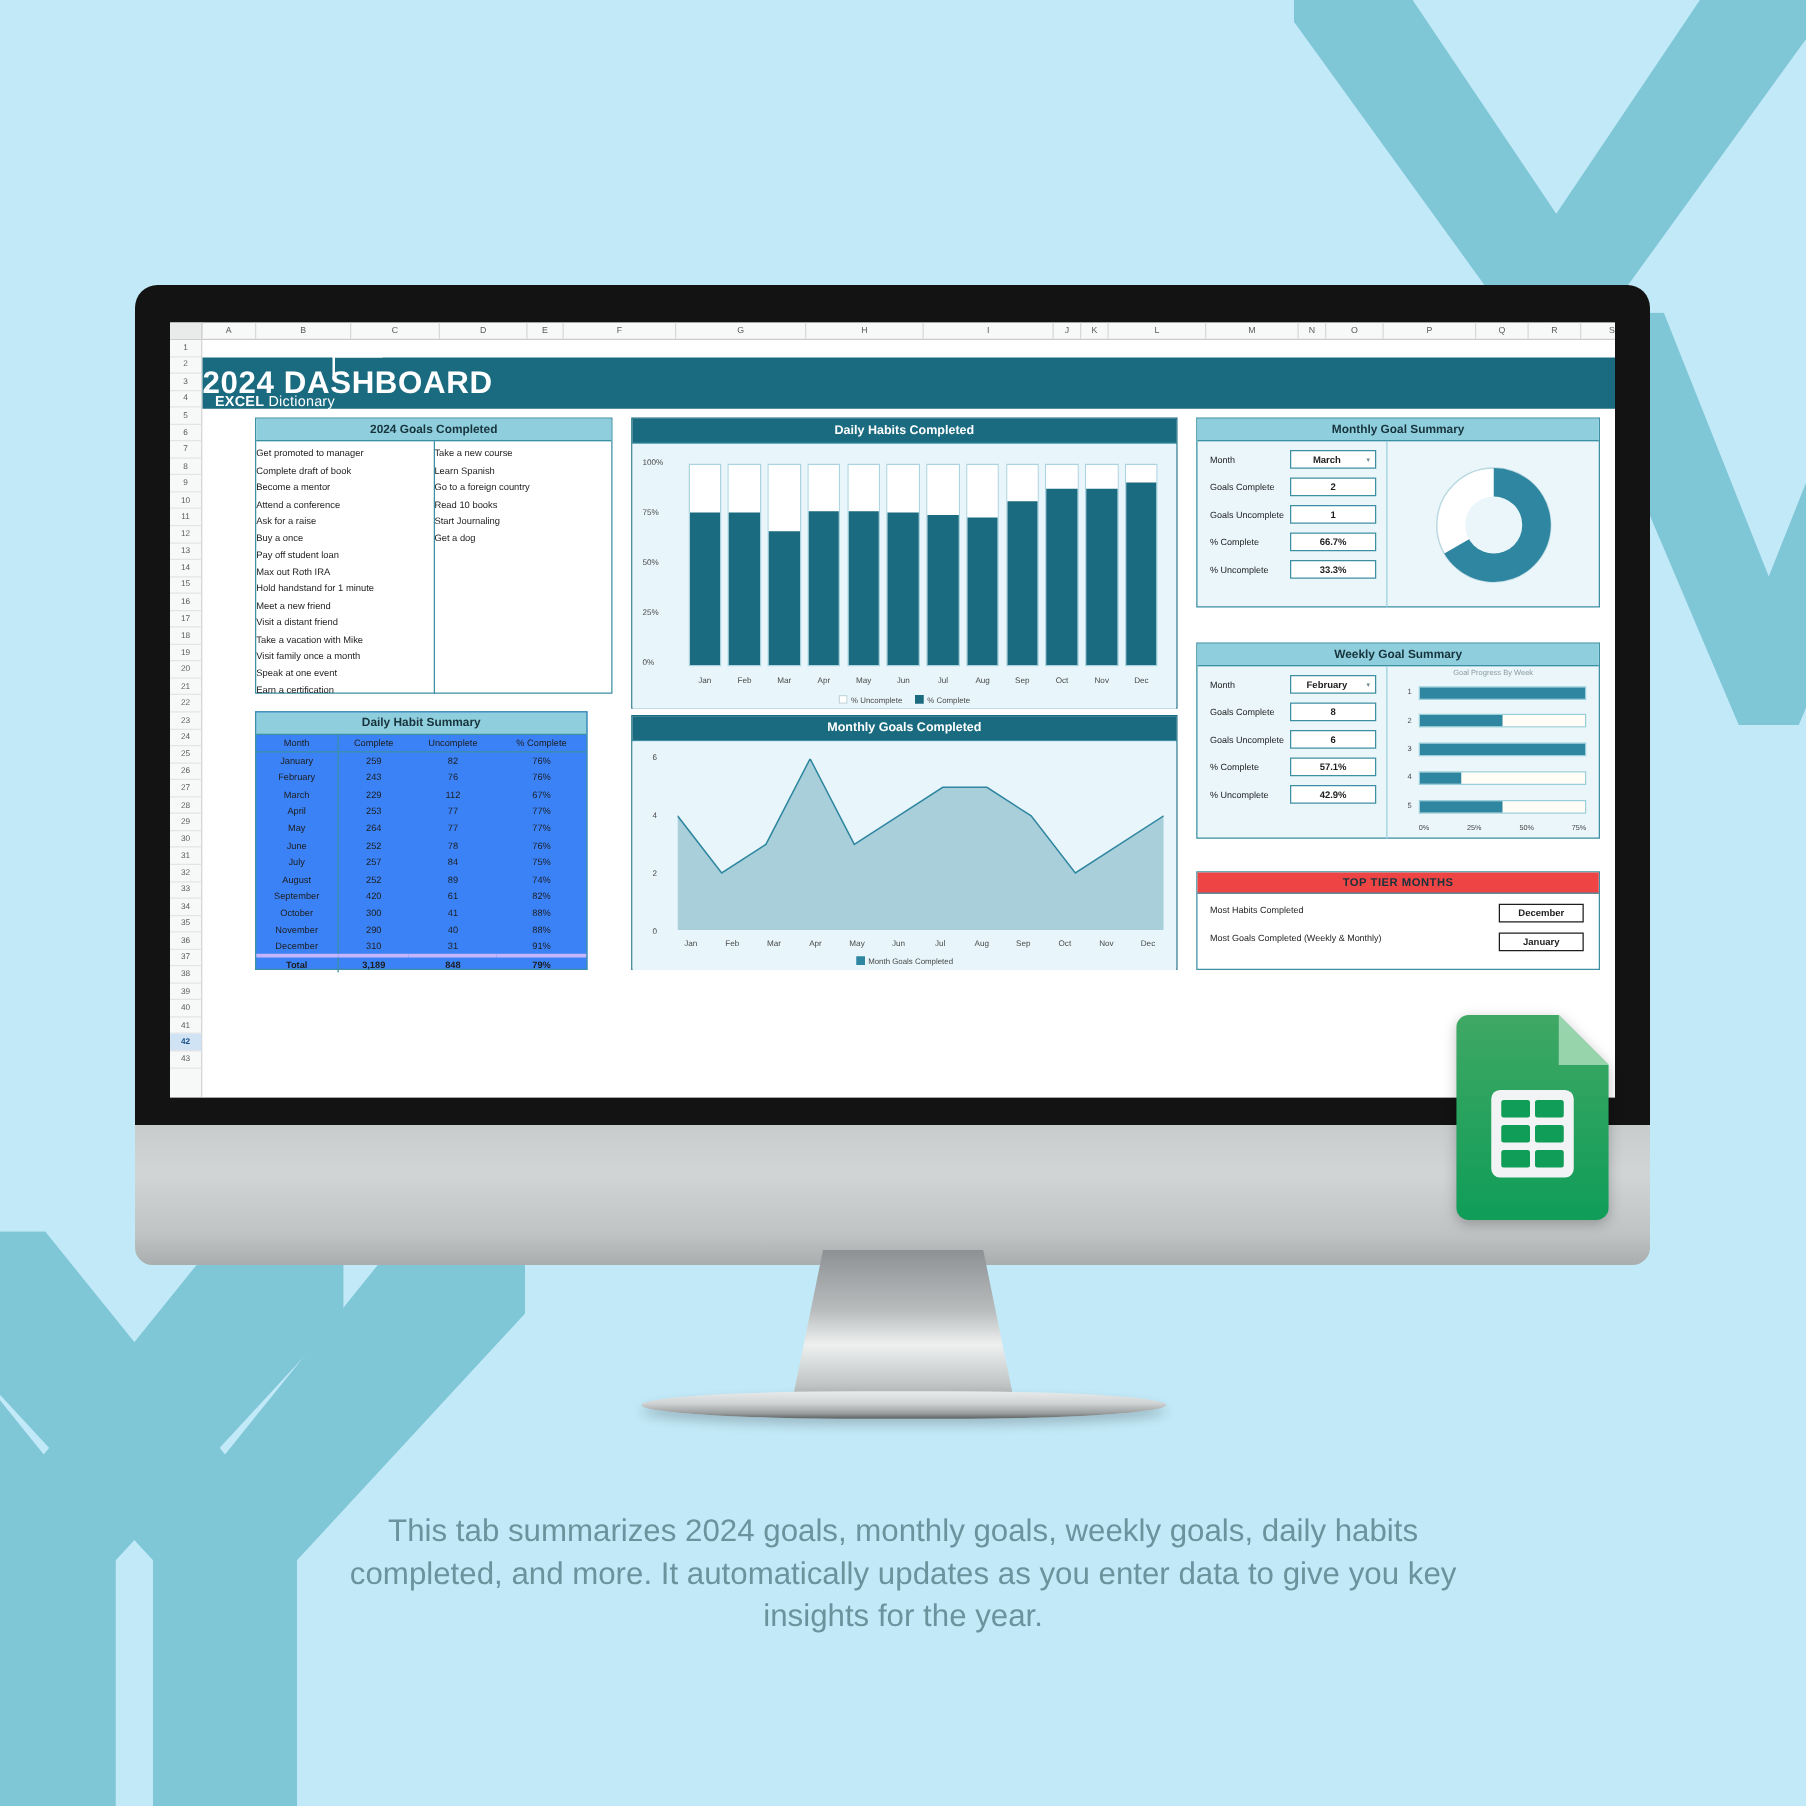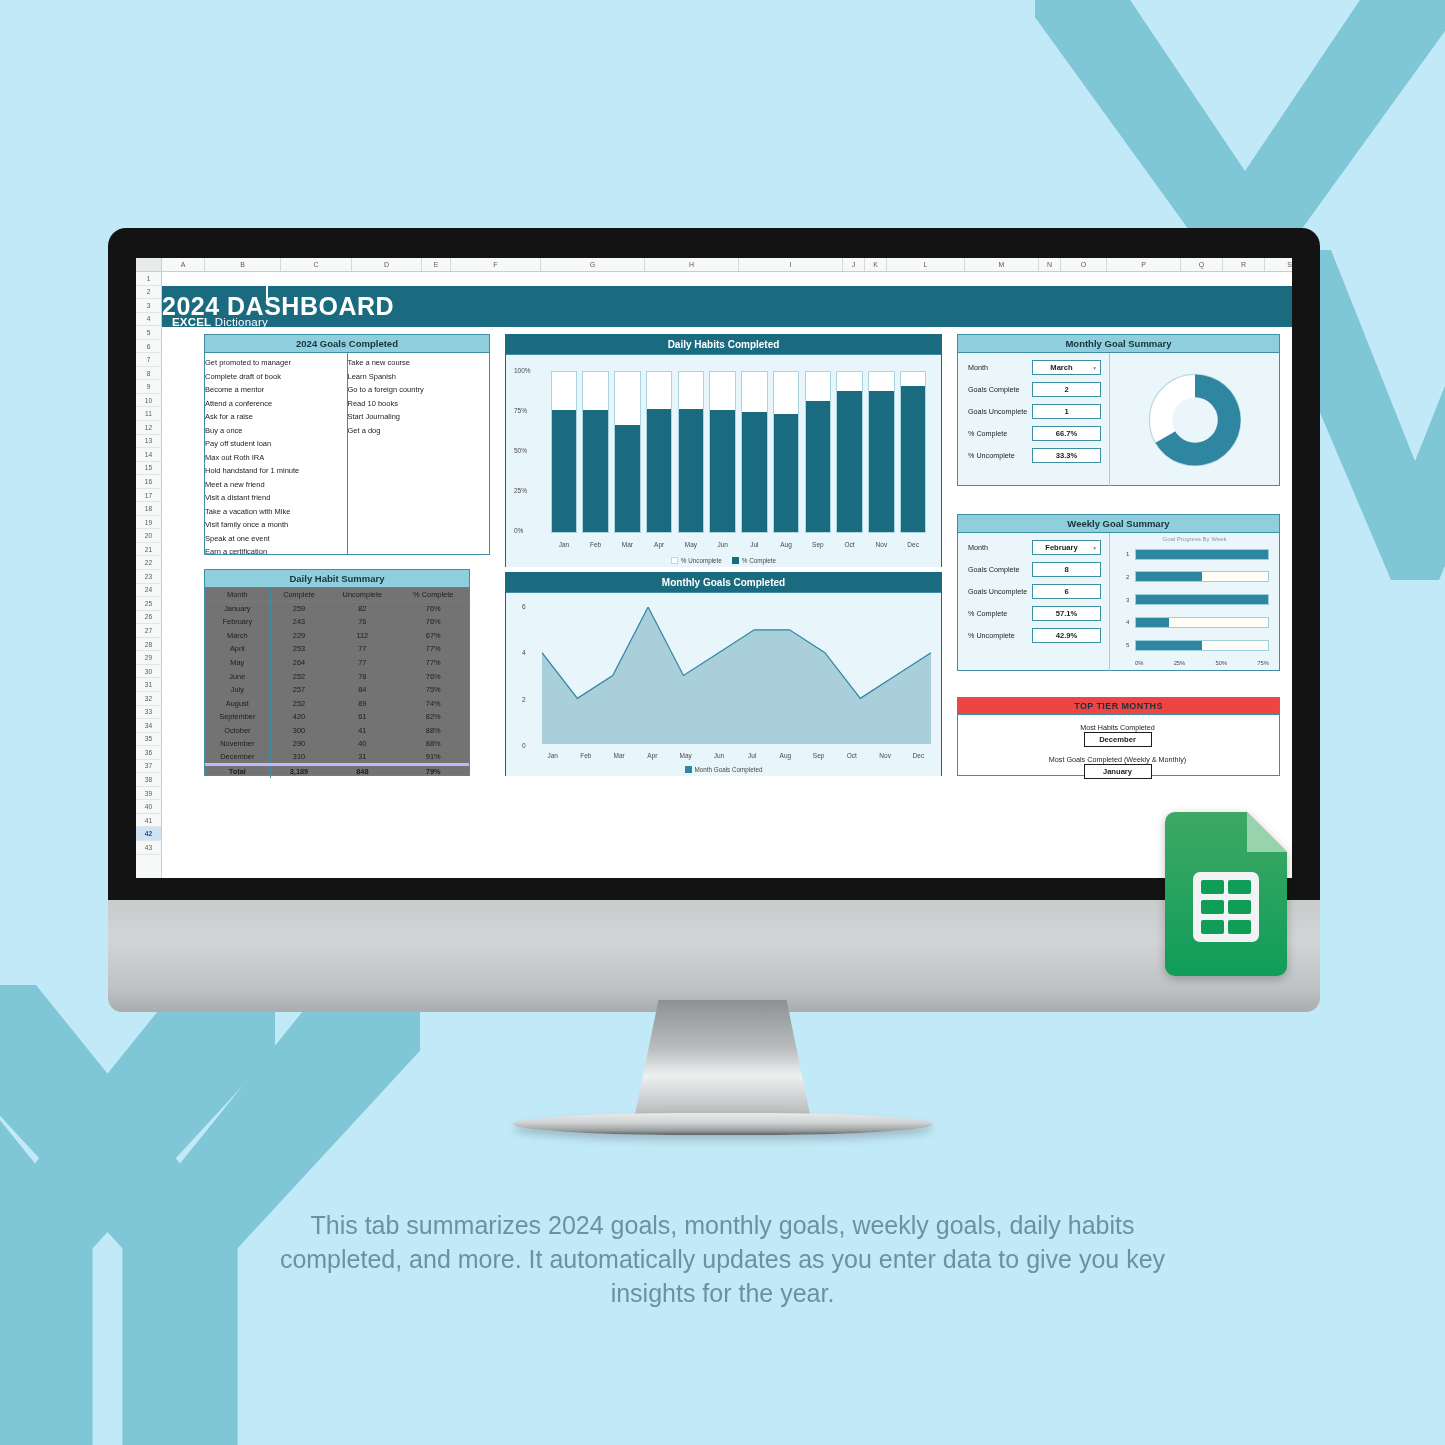--- a/index.html
+++ b/index.html
@@ -123,21 +123,21 @@
   .panel-title.tt { background: #ef4444; color: #17333c; font-size: 9px; letter-spacing: .4px; }
 
   
   #goals-panel { left: 42px; top: 62px; width: 286px; height: 221px; background:#fff; }
   .goals-cols { display: flex; height: calc(100% - 17px); }
   .goals-col { flex: 1; padding-top: 3px; }
   .goals-col:first-child { border-right: 1px solid #3d8fa3; }
   .goal-item { text-align: left; font-size: 7.5px; color: #1d1d1d; line-height: 13.5px; white-space: nowrap; }
 
   
-  #habit-table { left: 42px; top: 297px; width: 266px; height: 207px; background:#737373; }
+  #habit-table { left: 42px; top: 297px; width: 266px; height: 207px; background:#3b82f6; }
   table.hs { width: 100%; border-collapse: collapse; font-size: 7.4px; }
   table.hs th, table.hs td { text-align: center; padding: 0; height: 13.55px; color:#1d1d1d; }
   table.hs thead th { border-bottom: 1px solid #3d8fa3; font-weight: normal; }
   table.hs td.mon, table.hs th.mon { border-right: 1px solid #3d8fa3; }
   table.hs tr.total td { border-top: 3px solid #c4b5fd; font-weight: bold; }
 
   
   #habits-chart { left: 343px; top: 62px; width: 437px; height: 233px; border-color:#1b6b80; }
   #goals-chart  { left: 343px; top: 300px; width: 437px; height: 204px; border-color:#1b6b80; }
   .chart-body { position: relative; width: 100%; height: calc(100% - 19px); background: #e8f5fa; }
@@ -183,21 +183,21 @@
              display: flex; flex-direction: column; justify-content: space-between; }
   .wk-row { display: flex; align-items: center; height: 12px; }
   .wk-num { width: 9px; font-size: 6px; color: #4a4a4a; }
   .wk-track { flex: 1; height: 11px; background: #fffdf6; border: 1px solid #9ccfdc; }
   .wk-fill { height: 100%; background: #2e86a0; }
   .wk-axis { position: absolute; left: 25px; right: 10px; bottom: 5px;
              display: flex; justify-content: space-between; font-size: 5.8px; color: #4a4a4a; }
 
   
   .tt-body { padding: 8px 12px 0 10px; }
-  .tt-row { display: flex; align-items: center; margin-bottom: 8px; flex-direction: column; }
+  .tt-row { display: flex; align-items: flex-start; margin-bottom: 8px; }
   .tt-lbl { flex: 1; font-size: 7.2px; color: #1d1d1d; }
   .tt-val { width: 68px; background: #fff; border: 1px solid #1d1d1d; text-align: center;
             font-size: 7.6px; font-weight: bold; padding: 2px 0; color: #1d1d1d; }
 
   
   .caption { position: absolute; left: 0; right: 0; top: 1190px; text-align: center; z-index: 3; }
   .cap-title { font-size: 61px; font-weight: bold; color: #6b939e; letter-spacing: -.5px; }
   .cap-sub { margin: 18px auto 0; width: 900px; font-size: 25px; line-height: 1.36; color: #6b939e; }
 </style>
 </head>

